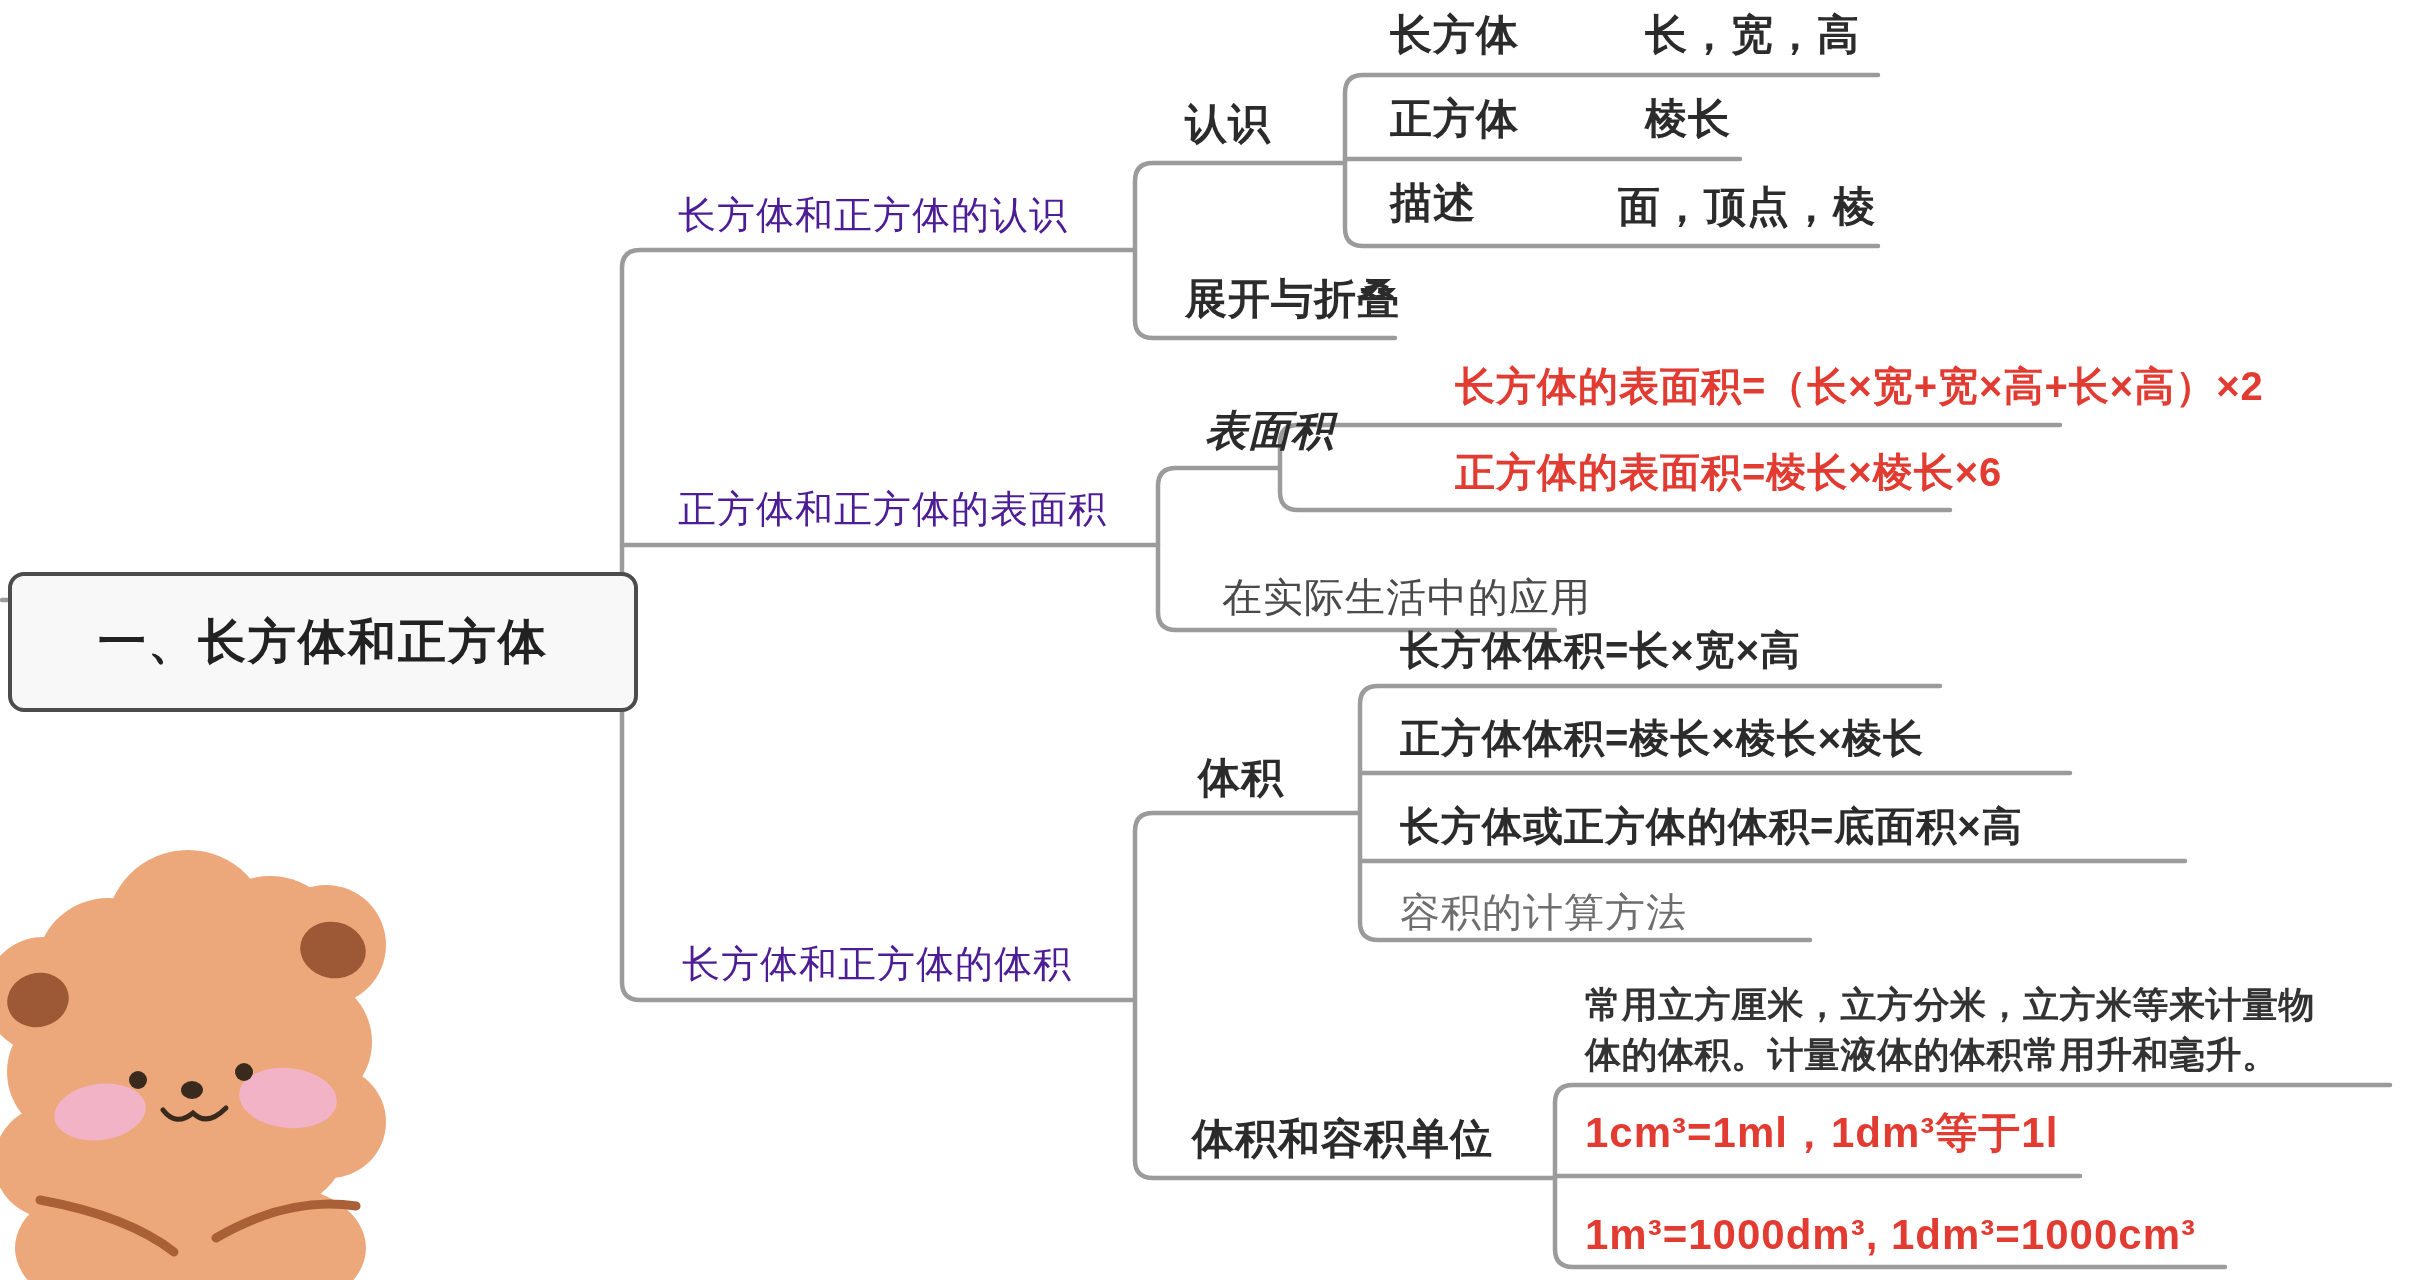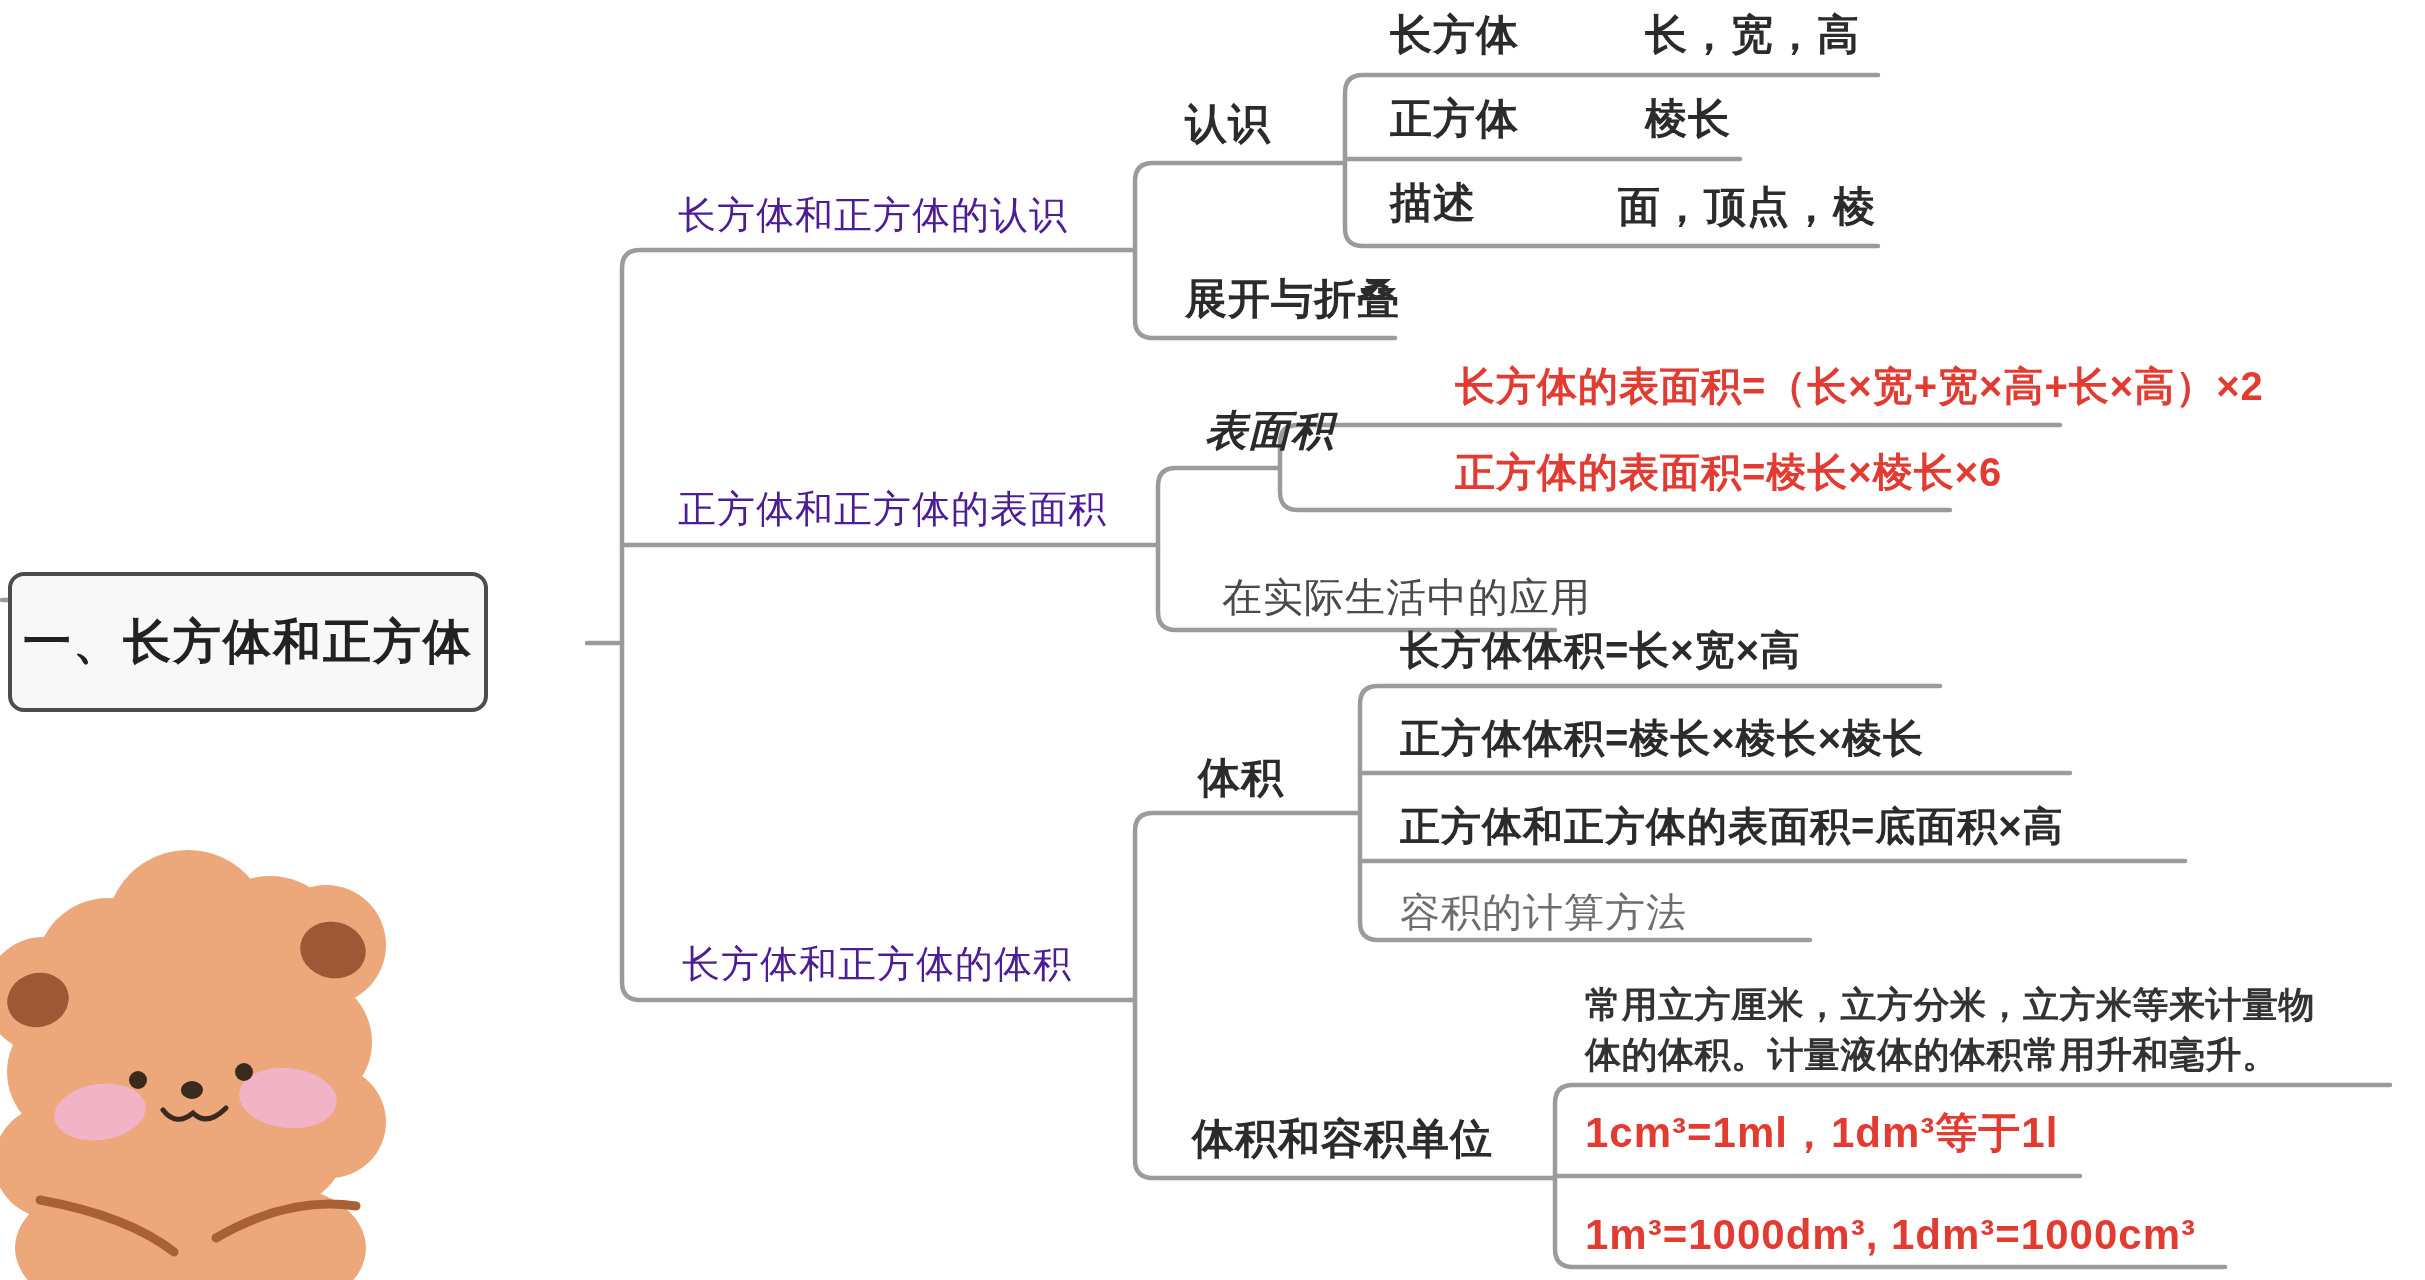--- a/index.html
+++ b/index.html
@@ -13,21 +13,21 @@
   .bold42 { font-size:42px; font-weight:bold; color:#2b2b2b; }
   .bold40 { font-size:40px; font-weight:bold; color:#2b2b2b; }
   .muted40 { font-size:40px; color:#6e6e6e; }
   .red40 { font-size:40px; font-weight:bold; color:#E23B32; }
   .red42 { font-size:42px; font-weight:bold; color:#E23B32; }
   .note {
     font-size:36px; font-weight:bold; color:#333333; line-height:50px;
     white-space:normal; word-break:break-all; letter-spacing:0.5px;
   }
   .rootbox {
-    position:absolute; left:8px; top:572px; width:480px; height:140px;
+    position:absolute; left:8px; top:572px; width:630px; height:140px;
     background:#f8f8f8; border:4px solid #4c4c4c; border-radius:16px;
     display:flex; align-items:center; justify-content:center;
     box-sizing:border-box;
   }
   .rootbox .title { font-size:48px; font-weight:bold; color:#222222; letter-spacing:2px; }
   svg.wires { position:absolute; left:0; top:0; }
   .bear { position:absolute; left:-12px; top:780px; }
 </style>
 </head>
 <body>
@@ -85,21 +85,21 @@
   <div class="node red40" style="left:1455px; top:452px;">正方体的表面积=棱长×棱长×6</div>
 
   <div class="node lvl1b" style="left:1222px; top:577px;">在实际生活中的应用</div>
 
   <div class="node lvl1" style="left:682px; top:945px;">长方体和正方体的体积</div>
 
   <div class="node bold42" style="left:1198px; top:757px;">体积</div>
 
   <div class="node bold40" style="left:1400px; top:630px;">长方体体积=长×宽×高</div>
   <div class="node bold40" style="left:1400px; top:718px;">正方体体积=棱长×棱长×棱长</div>
-  <div class="node bold40" style="left:1400px; top:806px;">正方体和正方体的表面积=底面积×高</div>
+  <div class="node bold40" style="left:1400px; top:806px;">长方体或正方体的体积=底面积×高</div>
   <div class="node muted40" style="left:1400px; top:892px;">容积的计算方法</div>
 
   <div class="node note" style="left:1585px; top:980px; width:745px;">常用立方厘米，立方分米，立方米等来计量物体的体积。计量液体的体积常用升和毫升。</div>
 
   <div class="node bold42" style="left:1192px; top:1118px;">体积和容积单位</div>
 
   <div class="node red42" style="left:1585px; top:1112px;">1cm³=1ml，1dm³等于1l</div>
   <div class="node red42" style="left:1585px; top:1214px;">1m³=1000dm³, 1dm³=1000cm³</div>
 
   <div class="bear">

